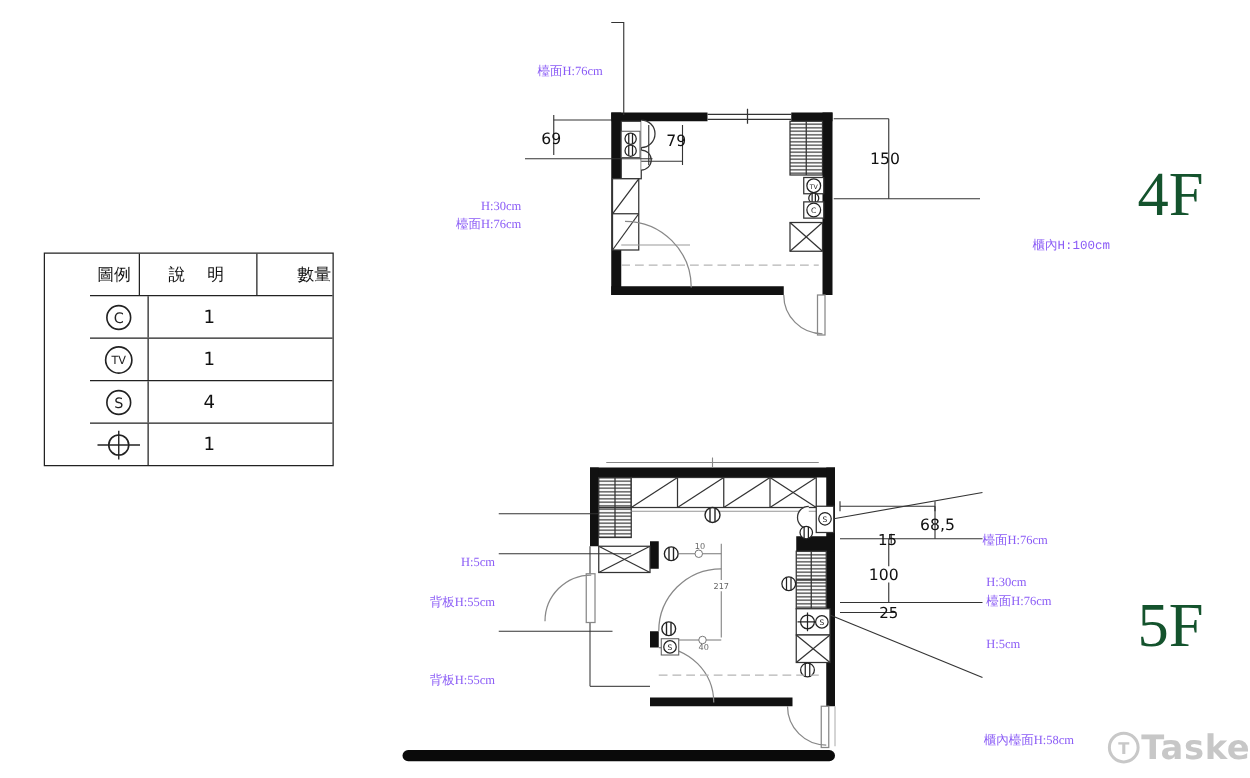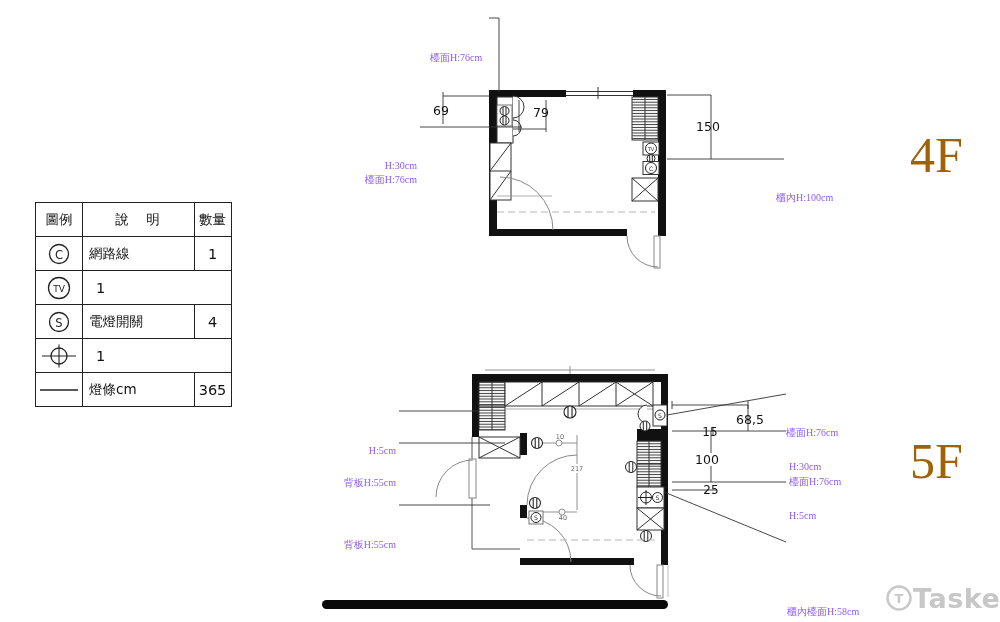--- a/index.html
+++ b/index.html
@@ -1,38 +1,38 @@
 <!DOCTYPE html>
 <html><head>
 <meta charset="utf-8">
 <style>
   html,body{margin:0;padding:0;background:#fff;}
   .page{position:relative;width:1000px;height:622px;background:#fff;overflow:hidden;
         font-family:"DejaVu Sans",sans-serif;color:#111;}
   svg text{font-family:"DejaVu Sans",sans-serif;}
   .plan-svg{position:absolute;left:0;top:0;}
   
-  .legend{position:absolute;left:35px;top:202px;width:197px;border:1.5px solid #222;
-          background:#fff;box-sizing:border-box;}
+  .legend{position:absolute;left:35px;top:202px;width:232px;border:1.5px solid #222;
+          background:#fff;box-sizing:border-box;padding-left:36px;}
   .lrow{display:flex;height:33px;border-bottom:1px solid #222;}
   .lrow:last-child{border-bottom:none;}
   .lc{box-sizing:border-box;display:flex;align-items:center;justify-content:center;
       border-right:1px solid #222;font-size:13.5px;}
   .lc:last-child{border-right:none;}
   .lc.sym{width:47px;}
   .lc.desc{width:112px;justify-content:flex-start;padding-left:6px;}
-  .lc.qty{width:35px;font-size:14.5px;}
+  .lc.qty{width:35px;font-size:14.5px;margin-left:31px;}
   .lhead .lc{font-size:13.5px;}
   .lhead .lc.desc{justify-content:center;padding-left:0;letter-spacing:2px;font-family:Liberation Mono, monospace;}
   
   .lbl{position:absolute;font-family:"Liberation Serif","DejaVu Serif",serif;
        font-size:10px;color:#8b5cf6;white-space:nowrap;line-height:1.1;margin-top:41px;}
   .lbl.r{width:100px;text-align:right;}
   .floor-name{position:absolute;font-family:"Liberation Serif","DejaVu Serif",serif;
-       font-size:50px;color:#a16207;}
+       font-size:50px;color:#14532d;}
   
   .wm-text{position:absolute;left:913px;top:583px;font-size:27px;font-weight:bold;
        color:#c7c7c7;letter-spacing:0.5px;font-family:"DejaVu Sans",sans-serif;}
 </style>
 </head>
 <body>
 
 <div class="page">
 
   <div class="legend">
@@ -41,60 +41,49 @@
       <div class="lc desc">說　明</div>
       <div class="lc qty">數量</div>
     </div>
     <div class="lrow">
       <div class="lc sym">
         <svg width="46" height="32">
             <circle cx="23" cy="16" r="9.5" fill="none" stroke="#222" stroke-width="1.3"></circle>
             <text x="23" y="20.5" text-anchor="middle" font-size="11.5" fill="#222">C</text>
           </svg>
       </div>
-      <div class="lc desc">網路線</div>
       <div class="lc qty">1</div>
     </div>
     <div class="lrow">
       <div class="lc sym">
         <svg width="46" height="32">
             <circle cx="23" cy="16" r="10.5" fill="none" stroke="#222" stroke-width="1.3"></circle>
             <text x="23" y="19.5" text-anchor="middle" font-size="9" fill="#222">TV</text>
           </svg>
       </div>
       <div class="lc qty">1</div>
     </div>
     <div class="lrow">
       <div class="lc sym">
         <svg width="46" height="32">
             <circle cx="23" cy="16" r="9.5" fill="none" stroke="#222" stroke-width="1.3"></circle>
             <text x="23" y="20.5" text-anchor="middle" font-size="11.5" fill="#222">S</text>
           </svg>
       </div>
-      <div class="lc desc">電燈開關</div>
       <div class="lc qty">4</div>
     </div>
     <div class="lrow">
       <div class="lc sym">
         <svg width="46" height="32">
             <circle cx="23" cy="16" r="8" fill="none" stroke="#222" stroke-width="1.3"></circle>
             <line x1="6" y1="16" x2="40" y2="16" stroke="#222" stroke-width="1.1"></line>
             <line x1="23" y1="4.5" x2="23" y2="27.5" stroke="#222" stroke-width="1.1"></line>
           </svg>
       </div>
       <div class="lc qty">1</div>
-    </div>
-    <div class="lrow">
-      <div class="lc sym">
-        <svg width="46" height="32">
-            <line x1="4" y1="16" x2="42" y2="16" stroke="#222" stroke-width="1.6"></line>
-          </svg>
-      </div>
-      <div class="lc desc">燈條cm</div>
-      <div class="lc qty">365</div>
     </div>
   </div>
 
   <svg class="plan-svg" width="1000" height="622" viewBox="0 0 1000 622">
     <defs>
       <pattern id="hstripe" patternUnits="userSpaceOnUse" width="4" height="2.8">
         <rect width="4" height="2.8" fill="#fff"></rect>
         <line x1="0" y1="1.4" x2="4" y2="1.4" stroke="#3a3a3a" stroke-width="1"></line>
       </pattern>
     </defs>
@@ -360,28 +349,28 @@
 
     <g>
       <circle cx="899" cy="598" r="11.5" fill="none" stroke="#c8c8c8" stroke-width="2.4"></circle>
       <text x="899" y="603" text-anchor="middle" font-size="13" font-weight="bold" fill="#c8c8c8" font-family="Liberation Serif, serif">T</text>
     </g>
   </svg>
 
   <div class="lbl" style="left:430px;top:11px;">檯面H:76cm</div>
   <div class="lbl r" style="left:317px;top:119px;">H:30cm</div>
   <div class="lbl r" style="left:317px;top:133px;">檯面H:76cm</div>
-  <div class="lbl" style="left:776px;top:151px;">櫃內H:100cm</div>
+  <div class="lbl" style="left:826px;top:151px;font-family:Liberation Mono, monospace;">櫃內H:100cm</div>
   <div class="floor-name" style="left:910px;top:126px;">4F</div>
 
   <div class="lbl r" style="left:296px;top:404px;">H:5cm</div>
   <div class="lbl r" style="left:296px;top:436px;">背板H:55cm</div>
   <div class="lbl r" style="left:296px;top:498px;">背板H:55cm</div>
   <div class="lbl" style="left:786px;top:386px;">檯面H:76cm</div>
   <div class="lbl" style="left:789px;top:420px;">H:30cm</div>
   <div class="lbl" style="left:789px;top:435px;">檯面H:76cm</div>
   <div class="lbl" style="left:789px;top:469px;">H:5cm</div>
-  <div class="lbl" style="left:787px;top:565px;">櫃內檯面H:58cm</div>
-  <div class="floor-name" style="left:910px;top:432px;">5F</div>
+  <div class="lbl" style="left:787px;top:546px;">櫃內檯面H:58cm</div>
+  <div class="floor-name" style="left:910px;top:471px;">5F</div>
 
   <div class="wm-text">Tasker</div>
 
 </div>
 
 </body></html>

